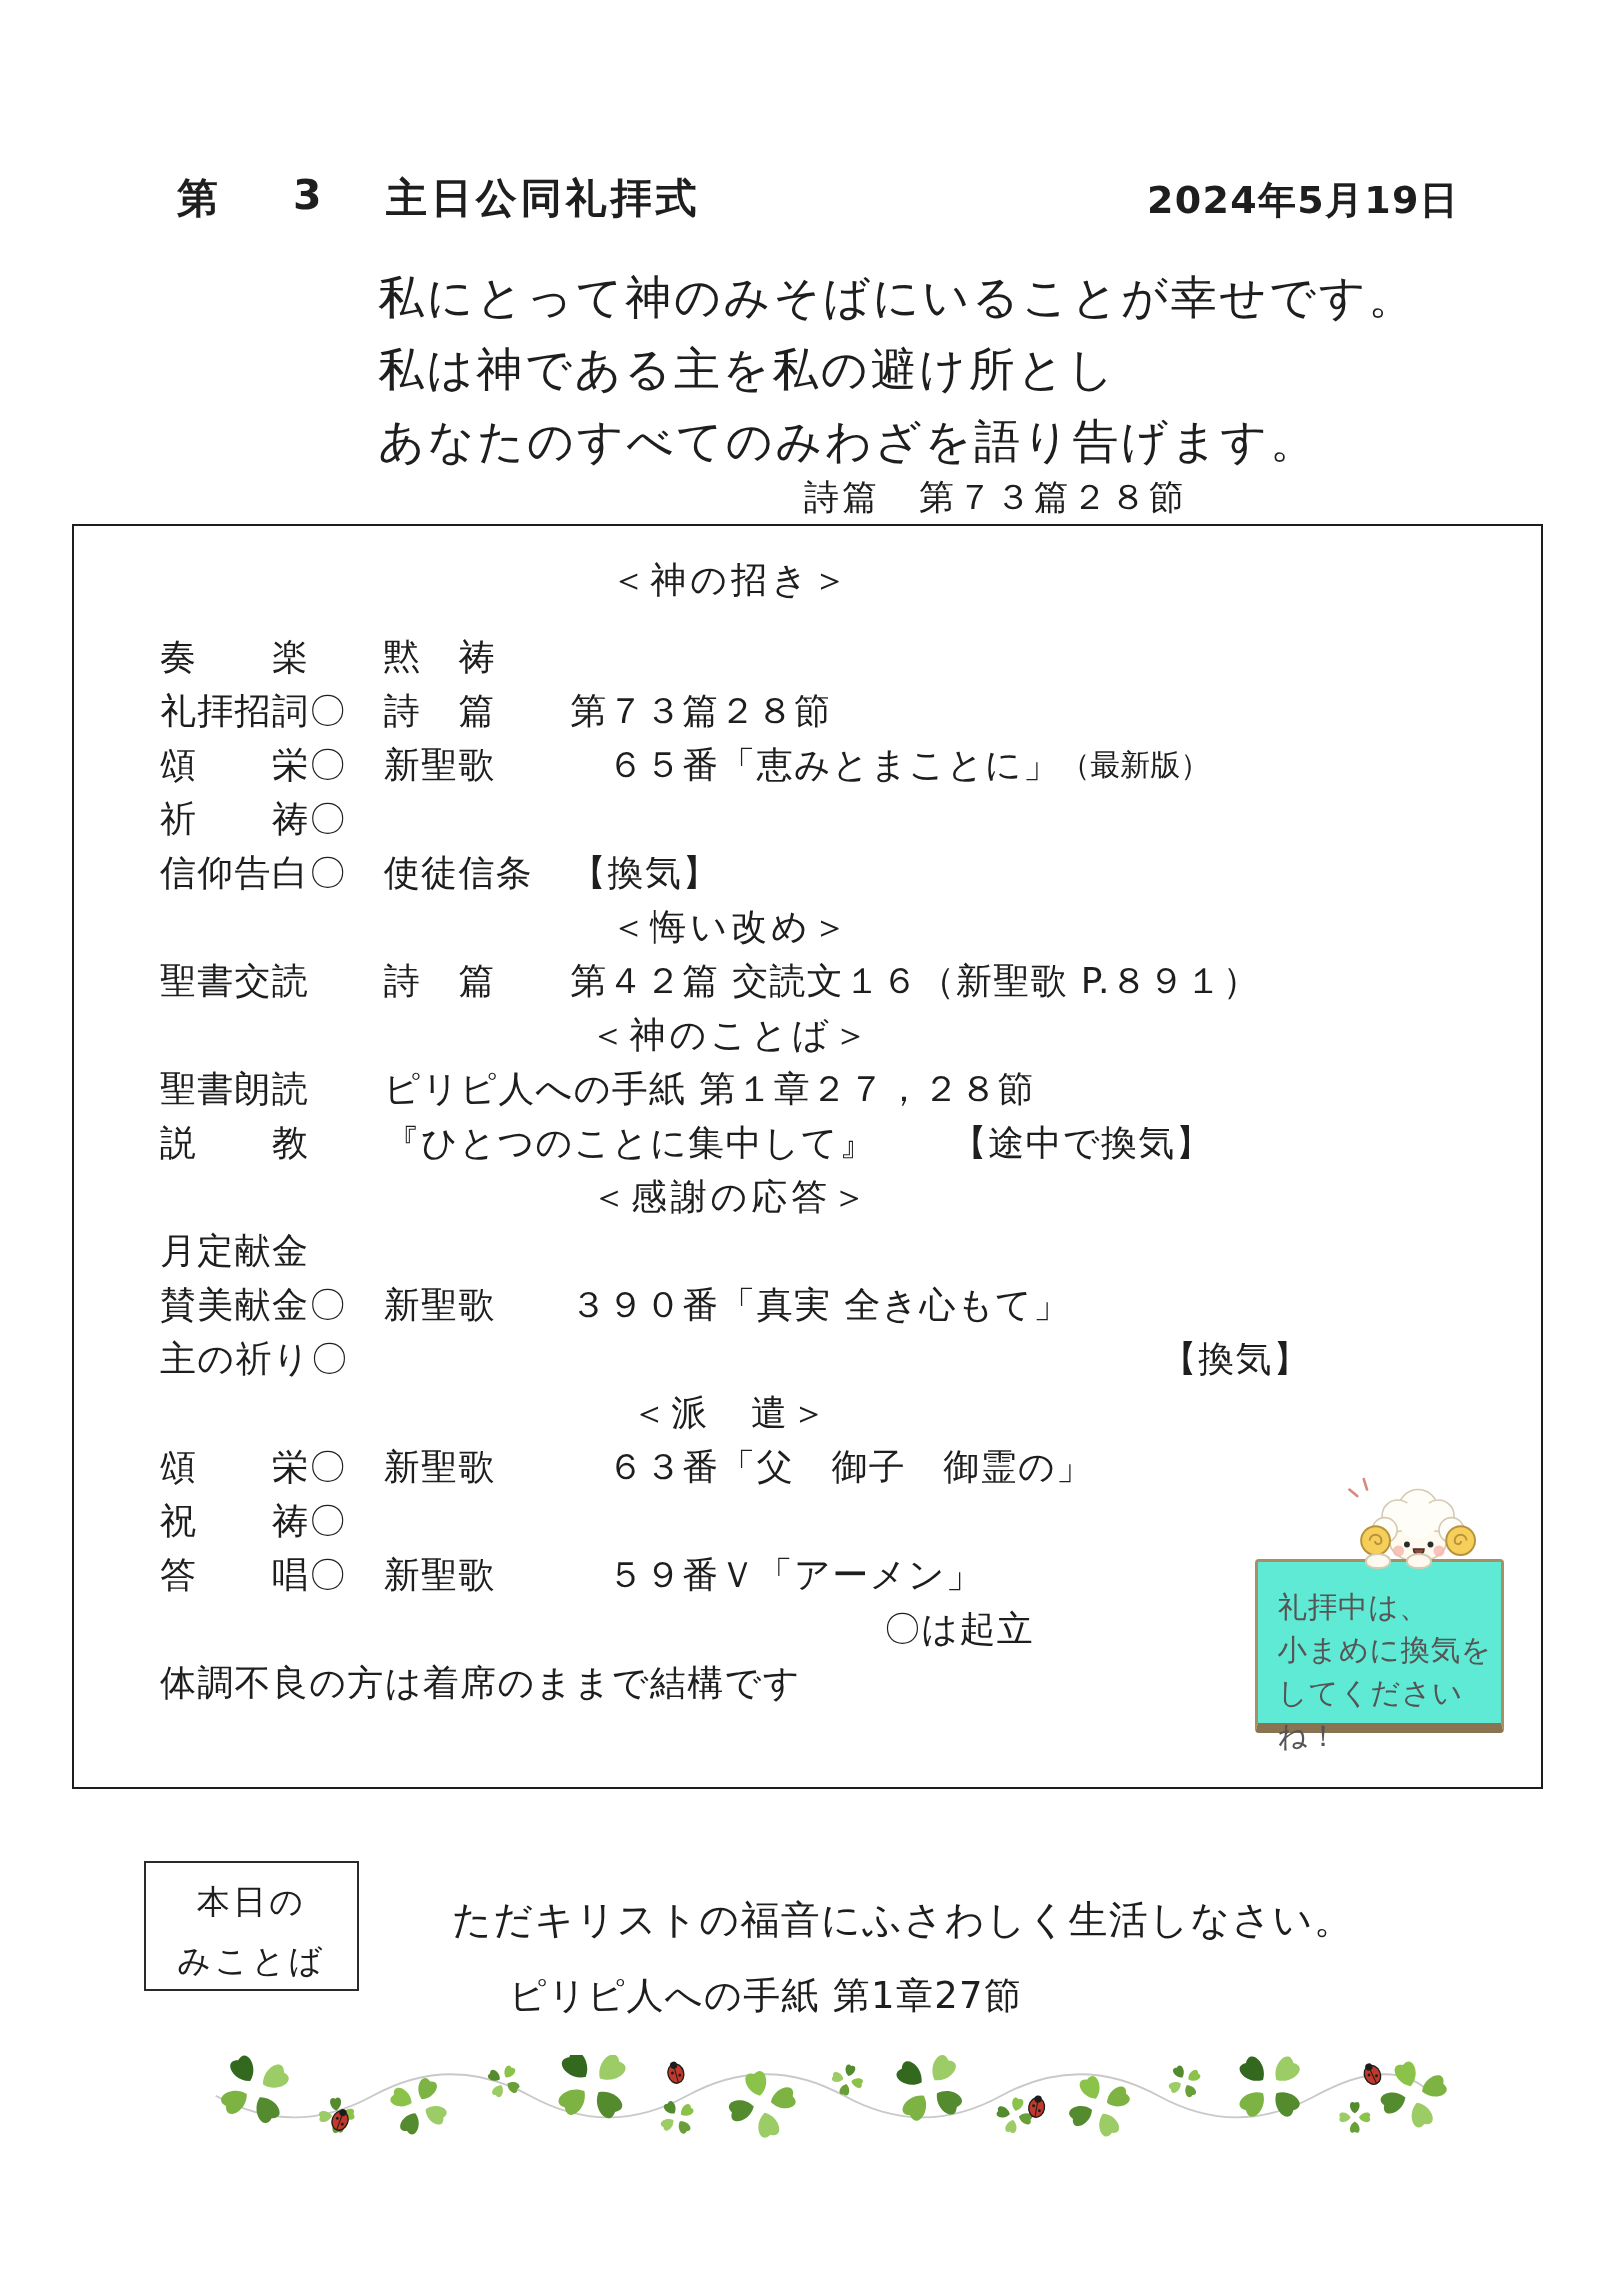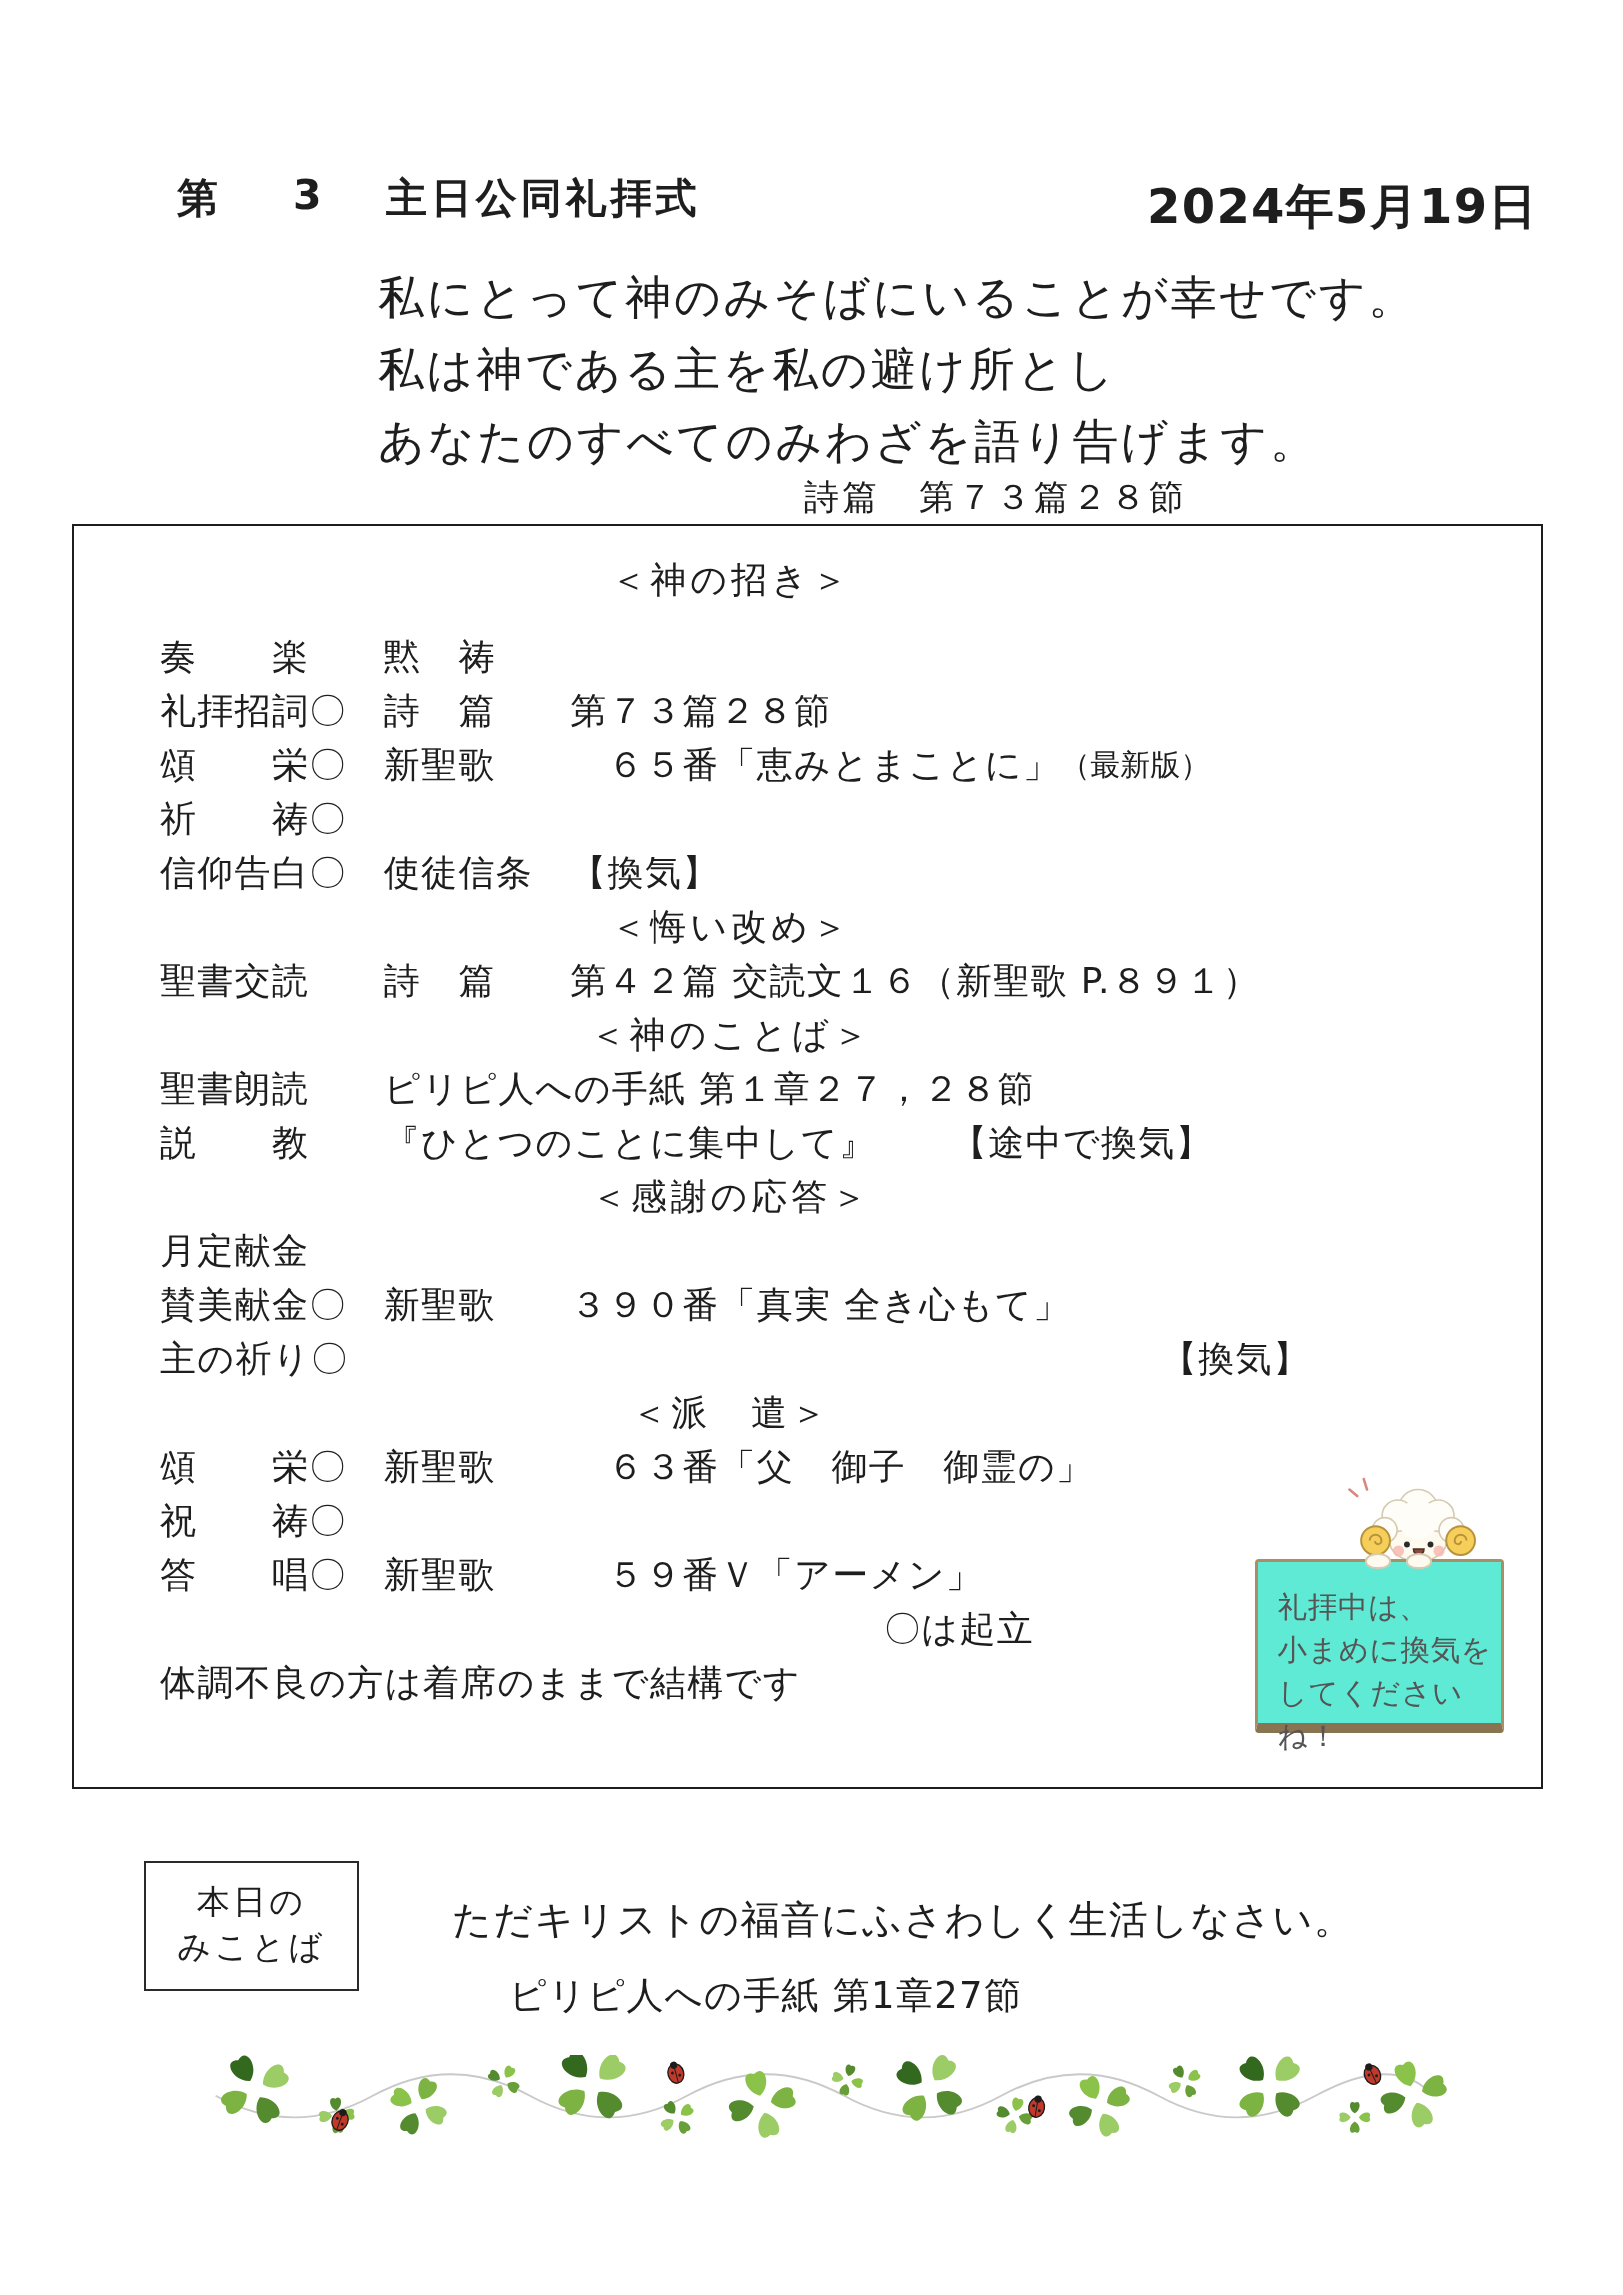--- a/index.html
+++ b/index.html
@@ -21,21 +21,21 @@
     font-family:"DejaVu Sans","Liberation Sans",sans-serif;
     color:var(--ink);
     overflow:hidden;
   }
   .abs{position:absolute;white-space:nowrap;}
   
   .hdr{top:171px;font-size:41px;font-weight:600;letter-spacing:3.9px;}
   .hdr-prefix{left:177px;}
   .hdr-num{left:293px;}
   .hdr-title{left:386px;}
-  .hdr-date{left:1147px;top:175px;font-size:48px;font-weight:600;letter-spacing:1.3px;}
+  .hdr-date{left:1147px;top:175px;font-size:38px;font-weight:600;letter-spacing:1.3px;}
   
   .quote-line{left:378px;font-size:46px;font-weight:500;letter-spacing:2.6px;}
   .q0{top:267px;}
   .q1{top:339px;}
   .q2{top:411px;}
   .quote-ref{left:804px;top:474px;font-size:35px;font-weight:500;letter-spacing:3.3px;}
   
   .program-box{
     position:absolute;left:72px;top:524px;
     width:1471px;height:1265px;
@@ -82,21 +82,21 @@
   .paw2{left:1406px;top:1553px;}
   
   .mikotoba-box{
     position:absolute;left:144px;top:1861px;
     width:215px;height:130px;box-sizing:border-box;
     border:2.6px solid #2a2a2a;
     text-align:center;
     font-size:33px;font-weight:500;letter-spacing:3.3px;
   }
   .mikotoba-box .l1{margin-top:17px;}
-  .mikotoba-box .l2{margin-top:0;}
+  .mikotoba-box .l2{margin-top:14px;}
   .verse-main{left:452px;top:1893px;font-size:39px;font-weight:500;letter-spacing:1.3px;}
   .verse-ref{left:509px;top:1971px;font-size:37px;font-weight:500;letter-spacing:1.3px;}
   
   .garland-svg{position:absolute;left:196px;top:2055px;}
 </style>
 </head>
 <body>
 
 <div class="page">
 

